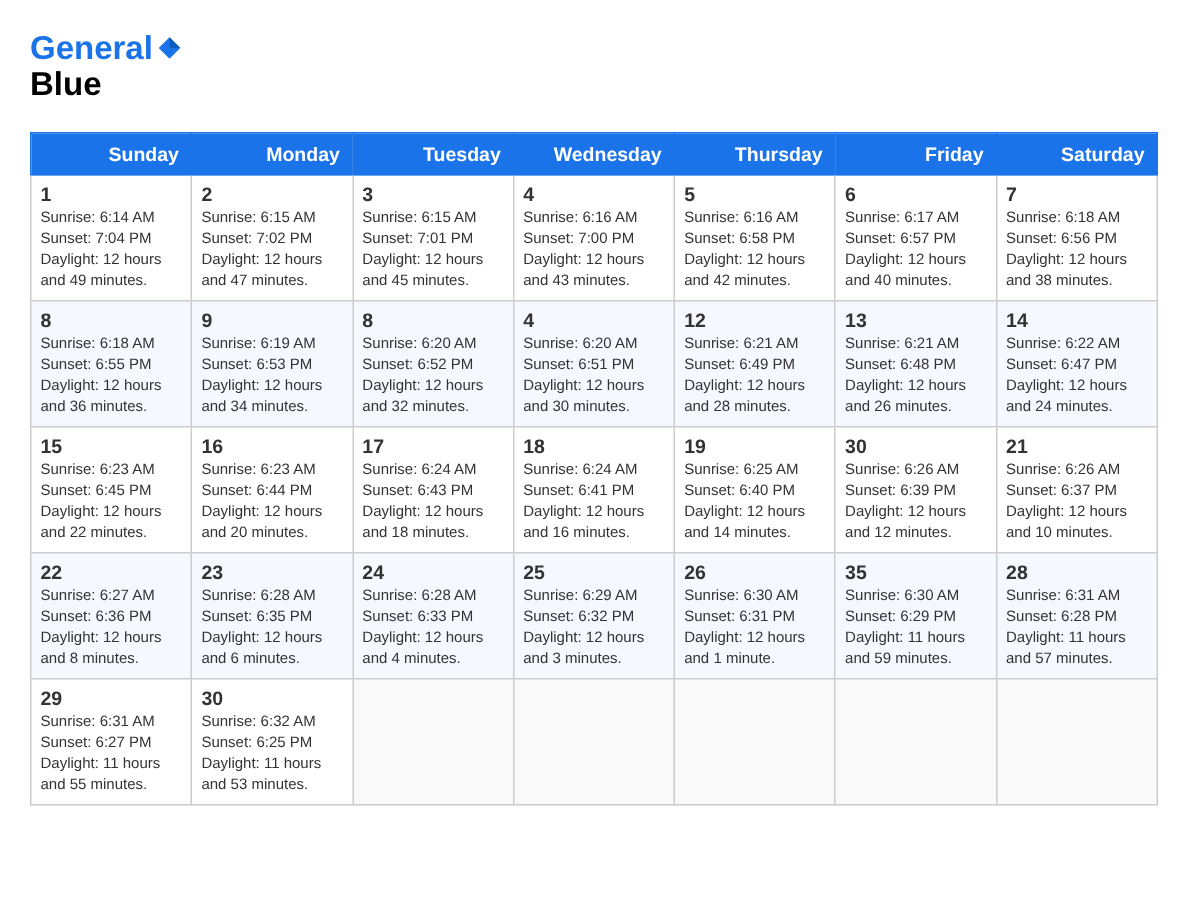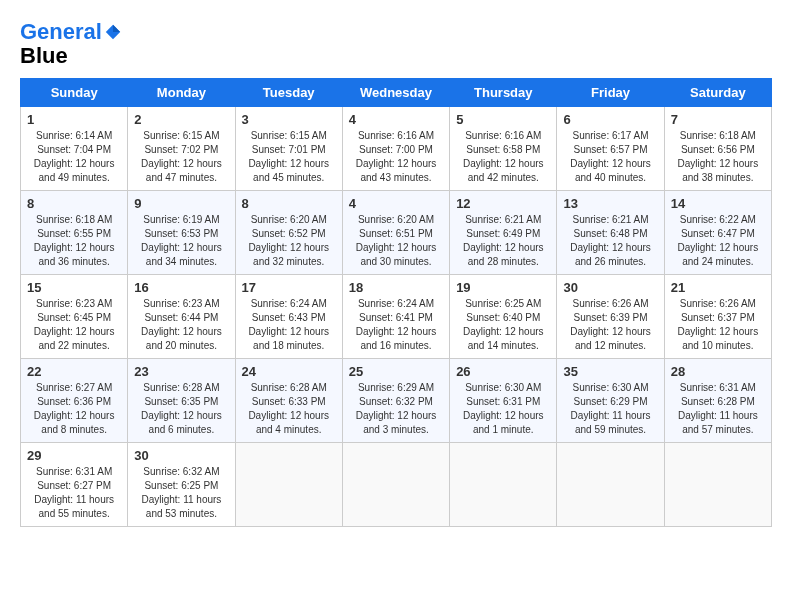--- a/index.html
+++ b/index.html
@@ -7,21 +7,21 @@
       font-family: Arial, sans-serif;
       background: #fff;
       width: 792px;
       min-height: 612px;
       padding: 20px;
     }
     .header-area {
       display: flex;
       justify-content: space-between;
       align-items: flex-start;
-      margin-bottom: 10px;
+      margin-bottom: 20px;
     }
     .logo {
       display: flex;
       align-items: center;
     }
     .logo-text {
       font-size: 22px;
       font-weight: bold;
       color: #333;
       line-height: 1.1;
@@ -46,21 +46,21 @@
       font-size: 14px;
       color: #555;
     }
     .calendar {
       width: 100%;
       border-collapse: collapse;
     }
     .calendar th {
       background: #1a73e8;
       color: #fff;
-      text-align: center;
+      text-align: right;
       padding: 6px 8px;
       font-size: 13px;
       font-weight: bold;
       border: 1px solid #1a73e8;
     }
     .calendar td {
       border: 1px solid #ccc;
       vertical-align: top;
       padding: 5px 6px;
       font-size: 10.5px;
@@ -81,21 +81,20 @@
     .day-num {
       font-size: 13px;
       font-weight: bold;
       display: block;
       margin-bottom: 2px;
     }
     .day-info {
       font-size: 10px;
       line-height: 1.4;
       color: #333;
-      text-align: center;
     }
   </style>
 </head>
 <body>
 
 <div class="header-area">
   <div class="logo">
     <div>
       <div style="display:flex;align-items:center;">
         <span class="logo-text">

